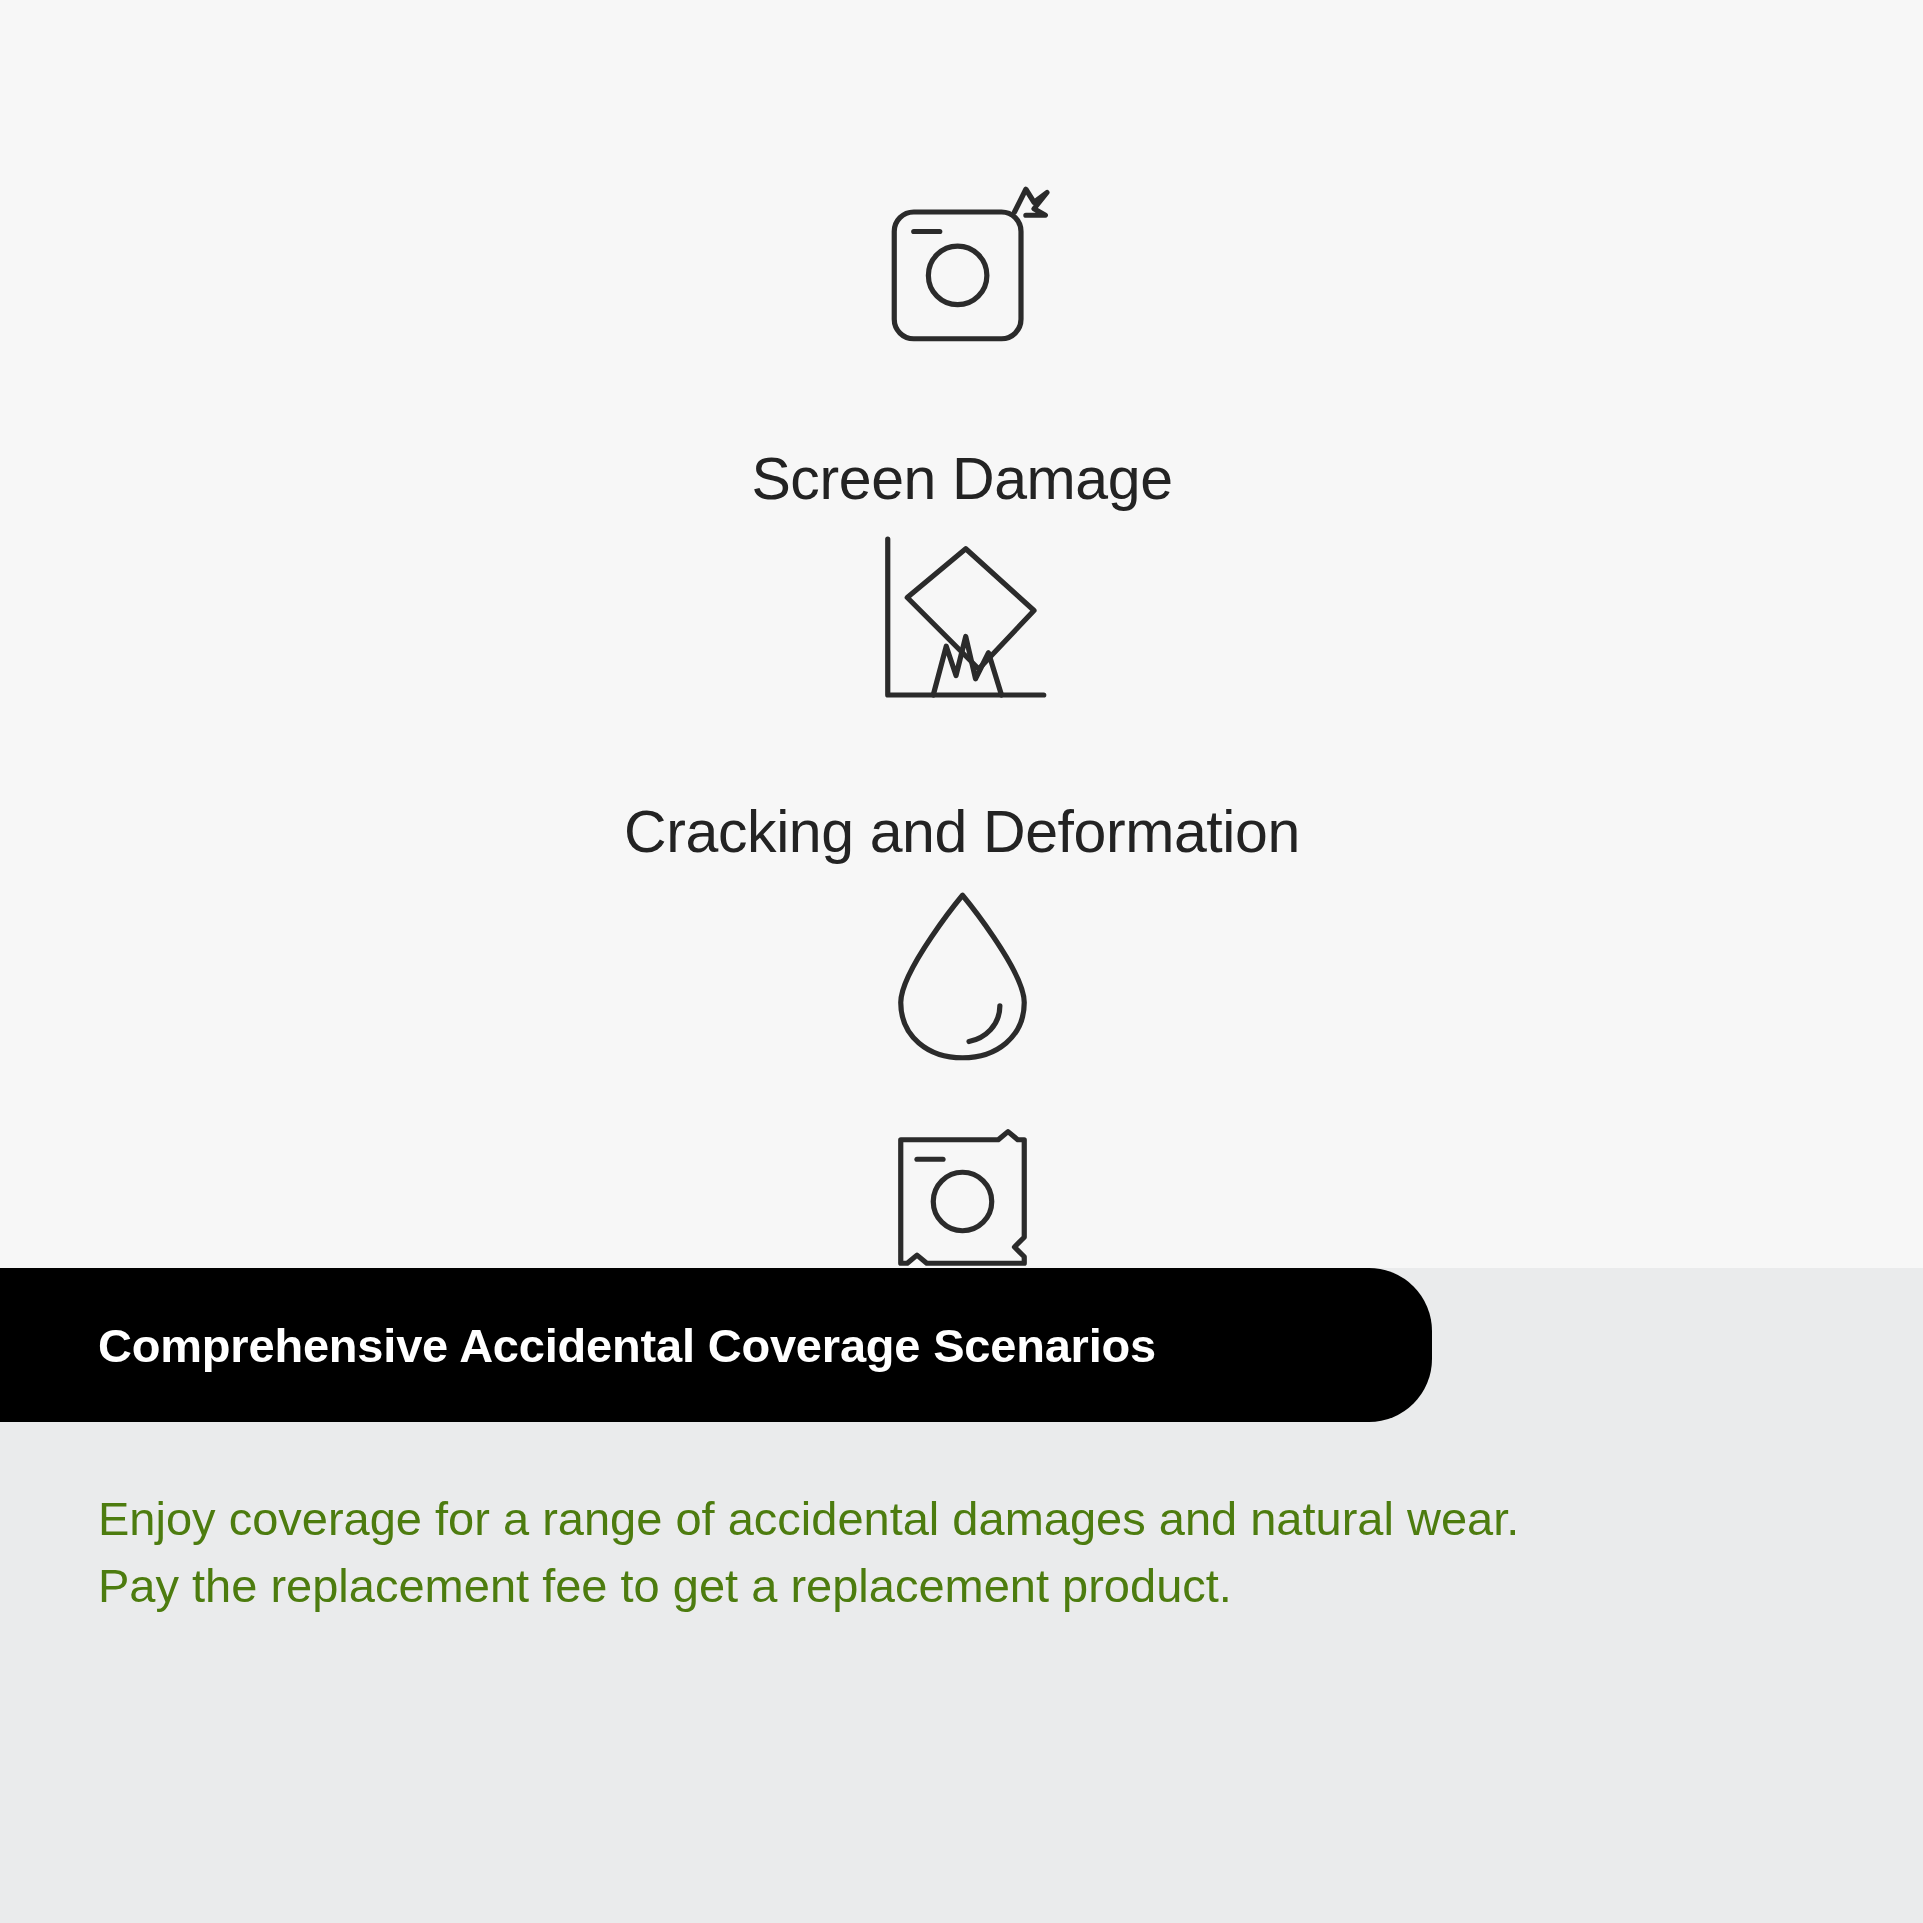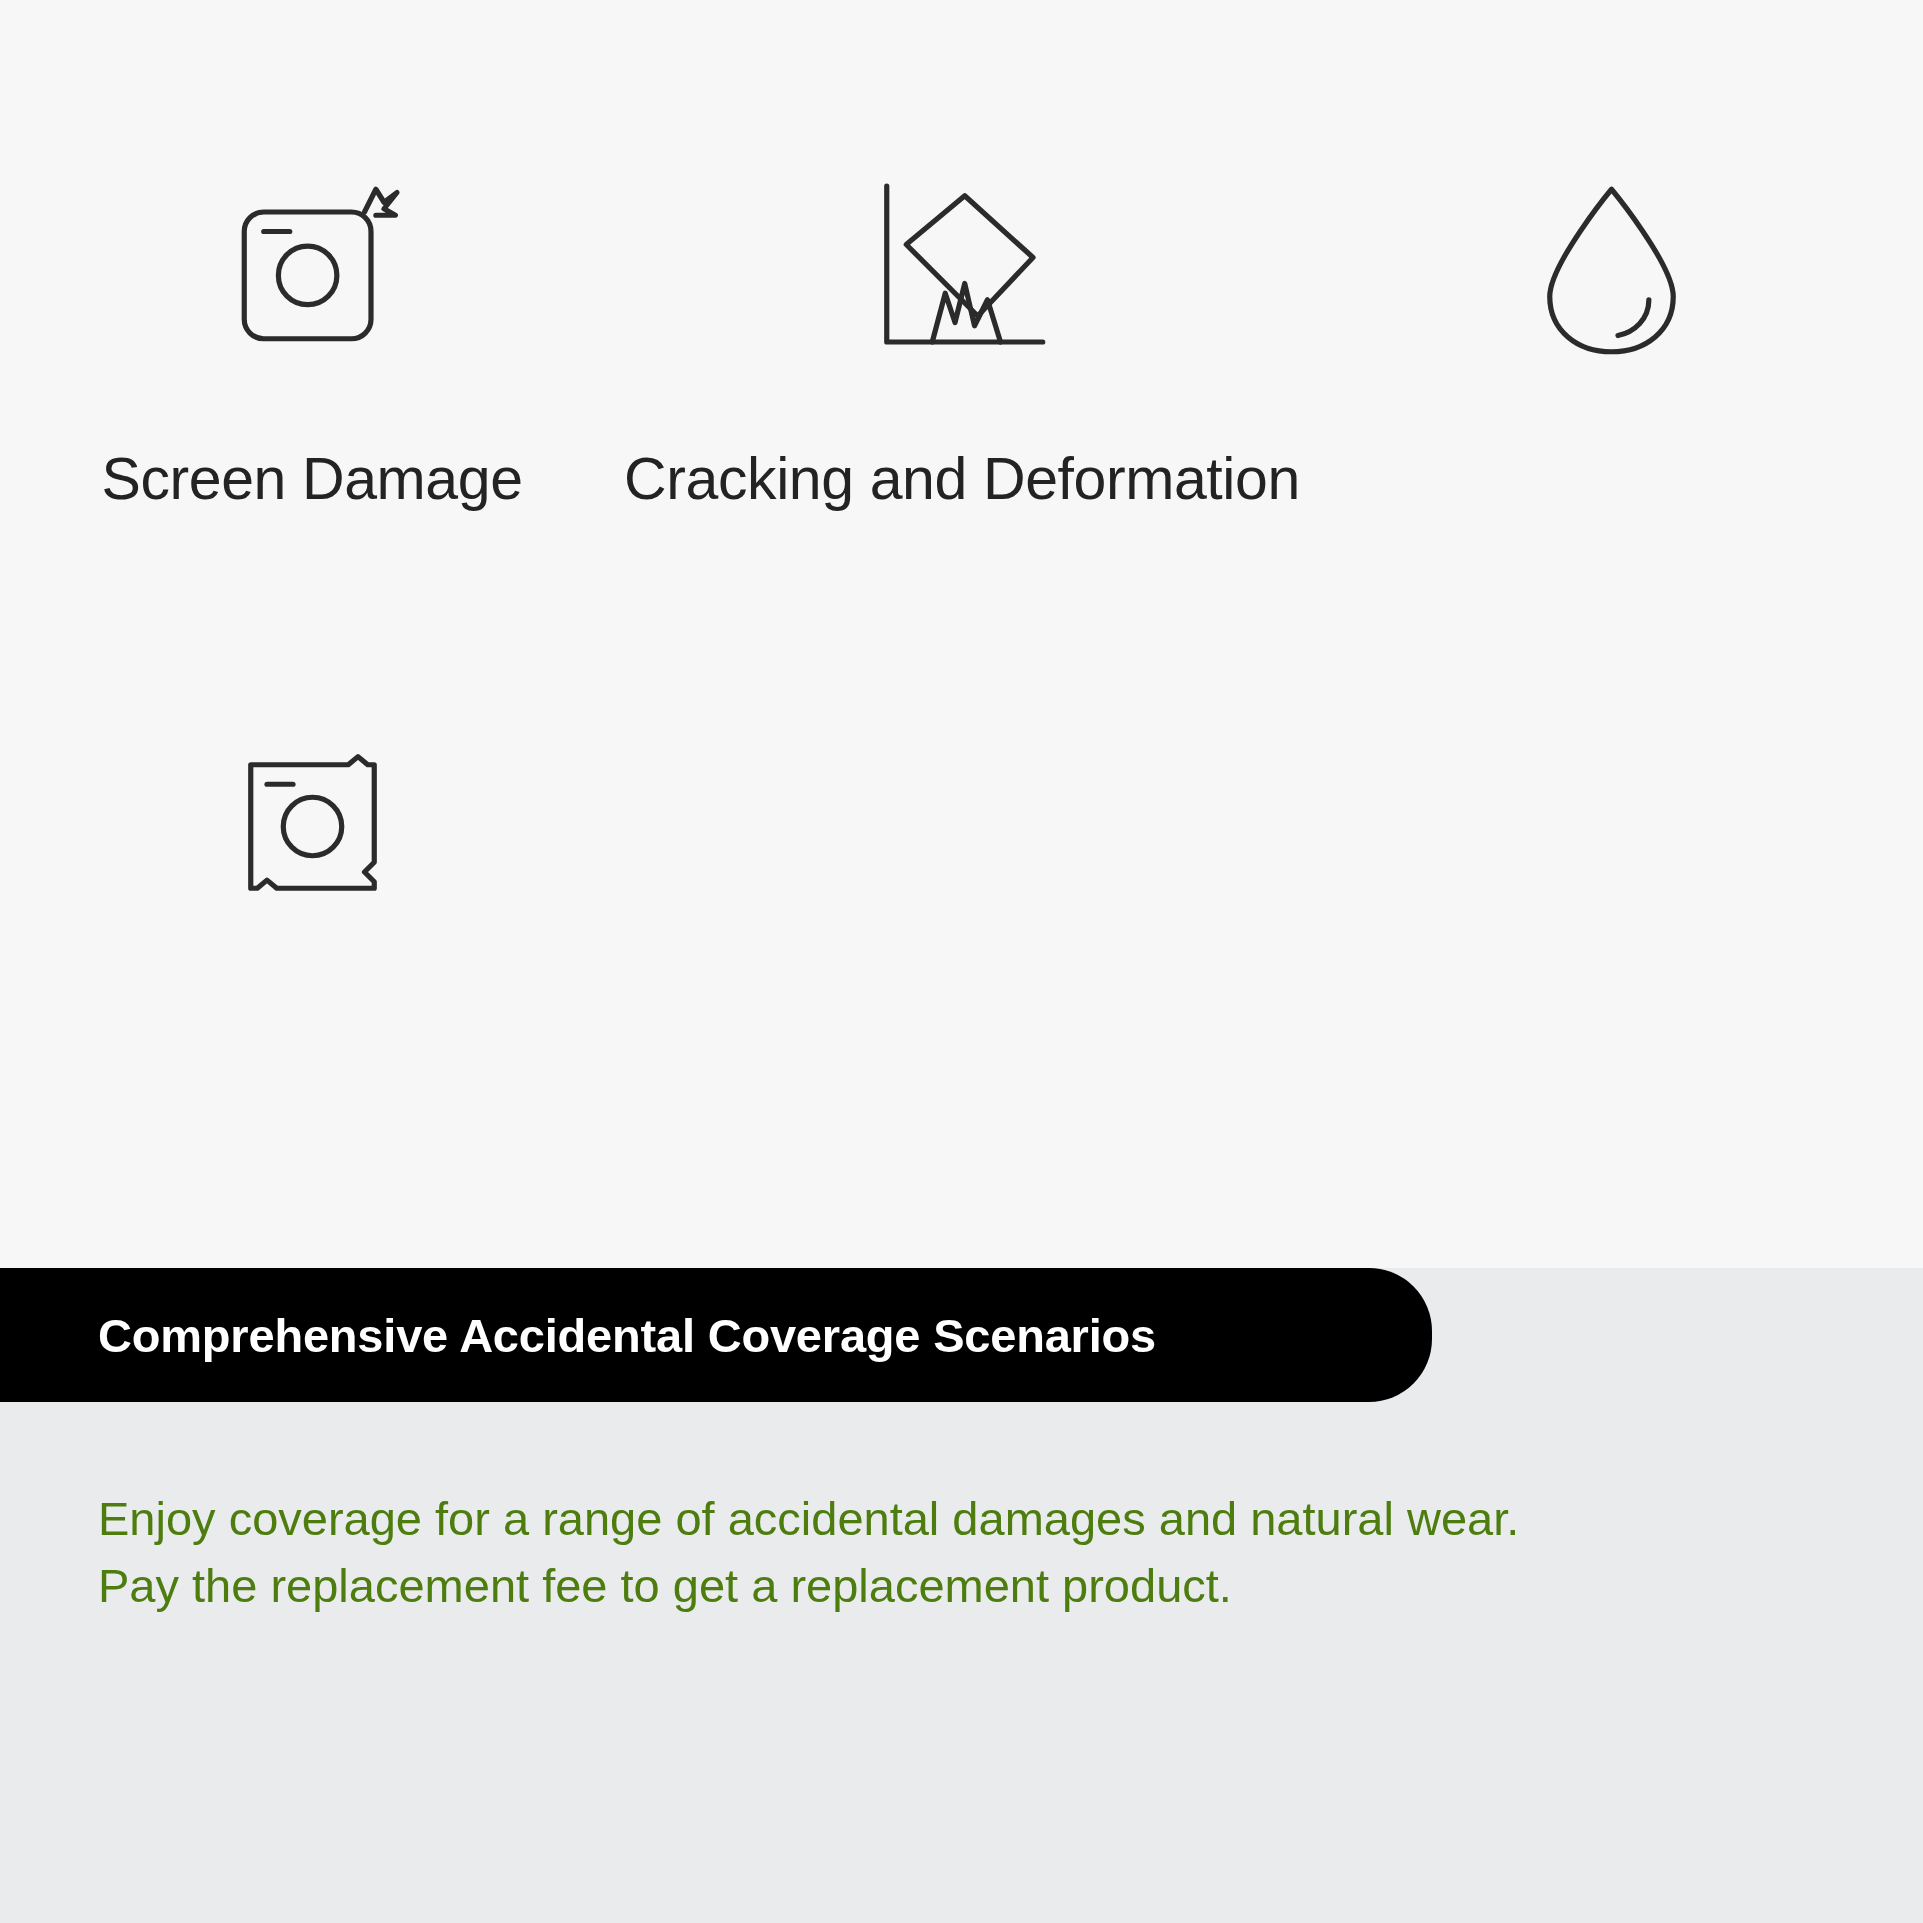--- a/index.html
+++ b/index.html
@@ -23,21 +23,21 @@
   }
 
   
   .grid {
     position: absolute;
     top: 0;
     left: 0;
     width: 1924px;
     height: 1270px;
     display: grid;
-    grid-template-columns: 1fr 1fr 1fr;
+    grid-template-columns: 1fr;
     grid-template-rows: 1fr 1fr;
     box-sizing: border-box;
     padding: 158px 0 0 0;
   }
   .cell {
     display: flex;
     flex-direction: column;
     align-items: center;
     justify-content: flex-start;
   }
@@ -67,21 +67,21 @@
     left: 0;
     top: 1268px;
     width: 1924px;
     height: 656px;
     background: #eaebec;
   }
   .ribbon {
     position: absolute;
     left: 0;
     top: 0;
-    height: 134px;
+    height: 154px;
     width: 1432px;
     background: #000000;
     border-top-right-radius: 63px;
     border-bottom-right-radius: 63px;
     display: flex;
     align-items: center;
   }
   .ribbon-title {
     margin-left: 98px;
     color: #ffffff;

